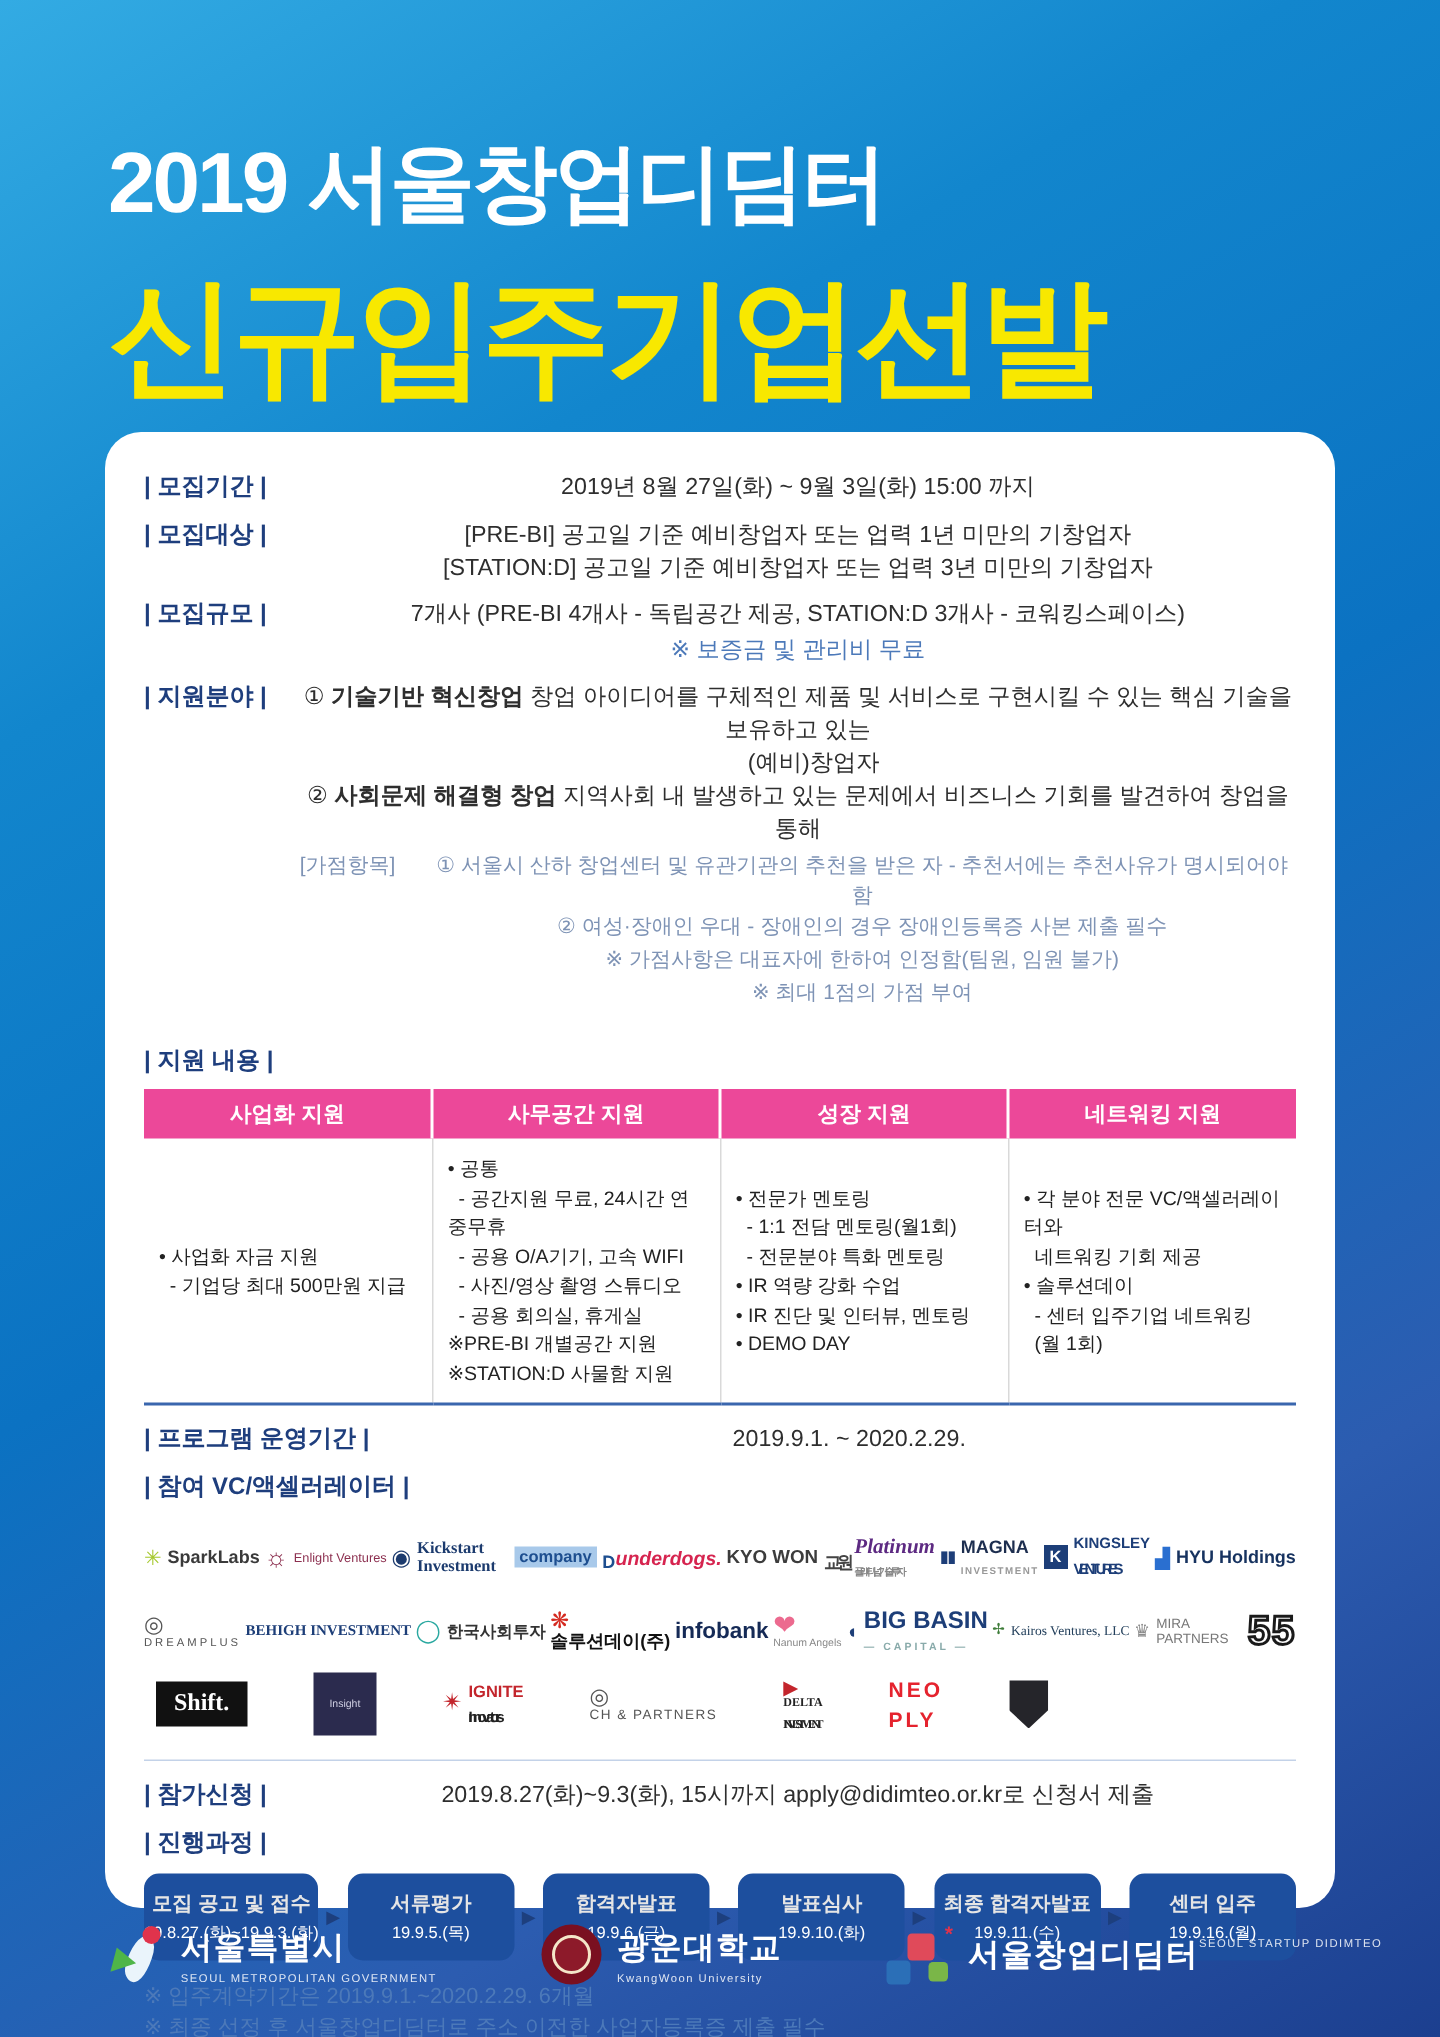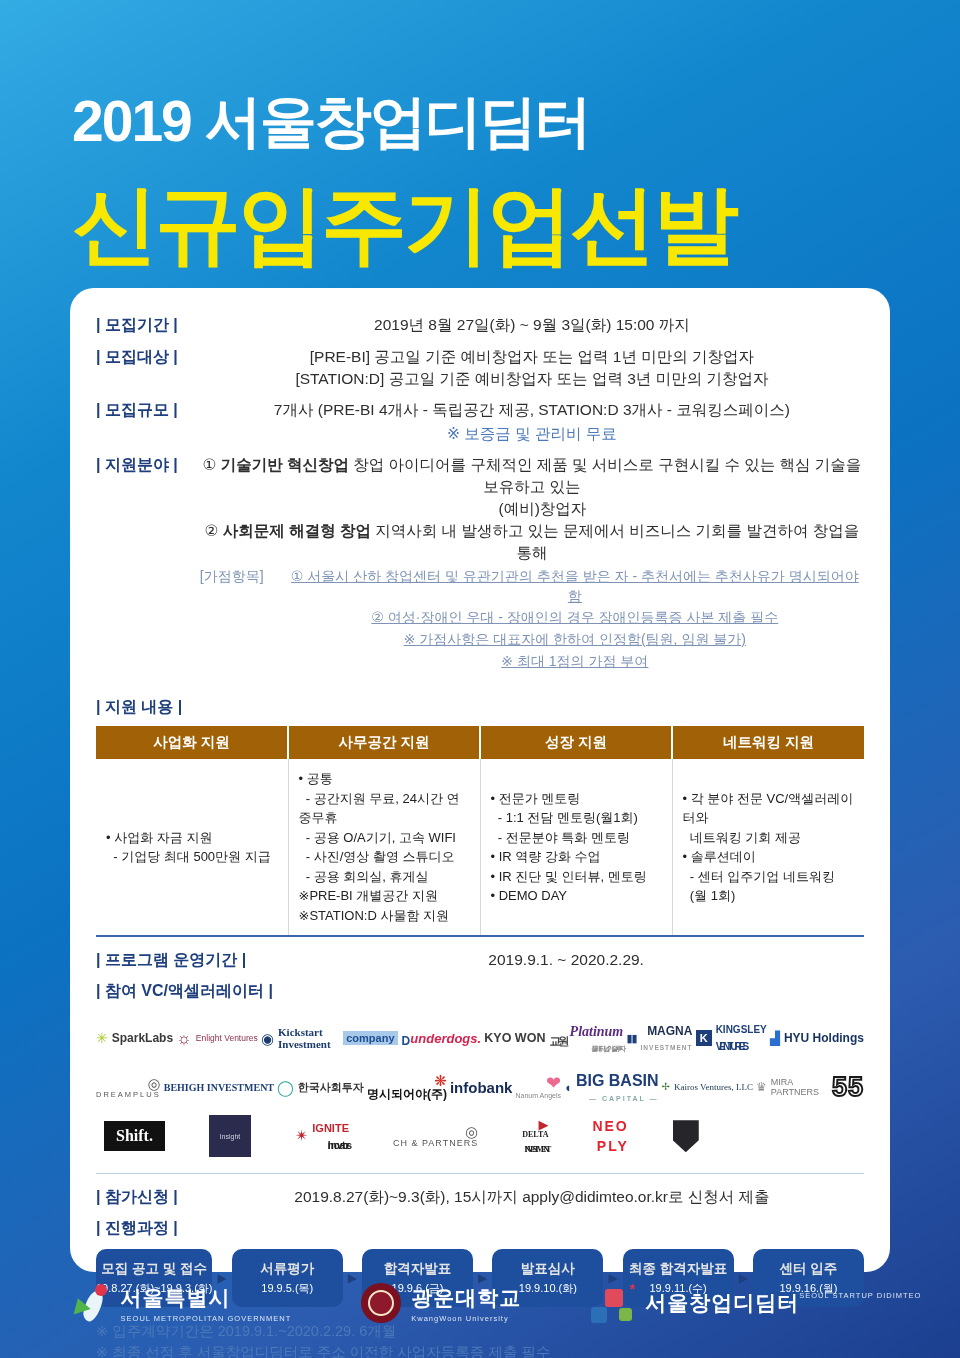--- a/index.html
+++ b/index.html
@@ -19,42 +19,42 @@
     background:#ffffff; border-radius:24px; padding:26px 26px 20px 26px;
   }
   .row { display:flex; gap:22px; align-items:flex-start; margin-bottom:9px; font-size:15.5px; line-height:1.42;text-align:center; }
   .rlabel { white-space:nowrap; font-weight:bold; color:#1e3e7d; font-size:16px; }
   .rbody { flex:1; color:#2e2e2e; }
   .note { color:#4c79b9; margin-top:2px; }
   .bold-kw { font-weight:bold; }
   .cont { padding-left:21px; }
   .bonus { color:#7e93b5; font-size:14px; margin-top:3px; }
   .bonus .blabel { white-space:nowrap; }
-  .bonus .rbody div { margin-bottom:2px;text-decoration:underline; }
+  .bonus .rbody div { margin-bottom:2px; }
   .bonus .rbody { color:#7e93b5; }
   
   .seclabel { font-weight:bold; color:#1e3e7d; font-size:16px; margin:14px 0 8px 0; }
   table.sup { width:100%; border-collapse:collapse; table-layout:fixed; margin-bottom:12px; }
   table.sup th {
-    background:#a16207; color:#fff; font-size:14.5px; font-weight:bold;
+    background:#ec4899; color:#fff; font-size:14.5px; font-weight:bold;
     padding:7px 4px; border-left:2px solid #fff;
   }
   table.sup th:first-child { border-left:none; }
   table.sup td {
     vertical-align:middle; border-left:1px solid #d9d9d9; border-bottom:2px solid #3a66ae;
     padding:10px 10px; font-size:13px; line-height:1.5; color:#222; height:136px;
   }
   table.sup td:first-child { border-left:none; }
   table.sup td div { white-space:pre-wrap; }
   
   .vc-rows { border-bottom:1px solid #c3d2e8; padding:4px 0 12px 0; margin-bottom:12px; }
   .vc-row { display:flex; align-items:center; height:49px; justify-content:space-between; }
   .vc-row.left { justify-content:flex-start; gap:44px; padding-left:8px; }
   .logo { display:flex; align-items:center; gap:4px; white-space:nowrap; font-size:11px; color:#333; }
-  .logo .stack { display:flex; flex-direction:column; align-items:flex-end; line-height:1.1; }
+  .logo .stack { display:flex; flex-direction:column; align-items:flex-start; line-height:1.1; }
   .g { line-height:1; }
   .lg-sparklabs .g{ color:#a6c92f; font-size:14px;} .lg-sparklabs .t{font-weight:bold; color:#3a3a3a; font-size:12px;}
   .lg-enlight { color:#8c2f4f; } .lg-enlight .g{ font-size:17px;} .lg-enlight .t{ font-size:8.5px;}
   .lg-kickstart .g{ color:#1c3b6e; font-size:15px;} .lg-kickstart .t{ font-family:"Liberation Serif",serif; color:#1c3b6e; font-weight:bold; font-size:11px; white-space:normal; width:62px; line-height:1.1;}
   .lg-companyd .t{ background:#a8c9ea; color:#1d4e8f; font-weight:bold; padding:1px 3px; font-size:11px;}
   .lg-companyd .t2{ color:#1d4e8f; font-weight:bold; font-size:12px;}
   .lg-underdogs .t{ color:#d6244f; font-weight:800; font-style:italic; font-size:13px;}
   .lg-kyowon .t{ font-weight:800; color:#3c3c3c; font-size:12.5px;} .lg-kyowon .t2{ color:#444; font-size:11.5px;}
   .lg-platinum .t{ font-family:"Liberation Serif",serif; font-style:italic; color:#5d2a82; font-weight:bold; font-size:14px;}
   .lg-platinum .t2{ color:#888; font-size:7px;}
@@ -273,21 +273,21 @@
       <div class="logo lg-behigh">
           <span class="t">BEHIGH INVESTMENT</span>
         </div>
       <div class="logo lg-ksocial">
           <span class="g">◯</span>
           <span class="t">한국사회투자</span>
         </div>
       <div class="logo lg-daesung">
           <span class="stack">
             <span class="g">❋</span>
-            <span class="t">명시되어야(주)</span>
+            <span class="t">솔루션데이(주)</span>
           </span>
         </div>
       <div class="logo lg-infobank">
           <span class="t">infobank</span>
         </div>
       <div class="logo lg-nanum">
           <span class="stack">
             <span class="g">❤</span>
             <span class="t">Nanum Angels</span>
           </span>

